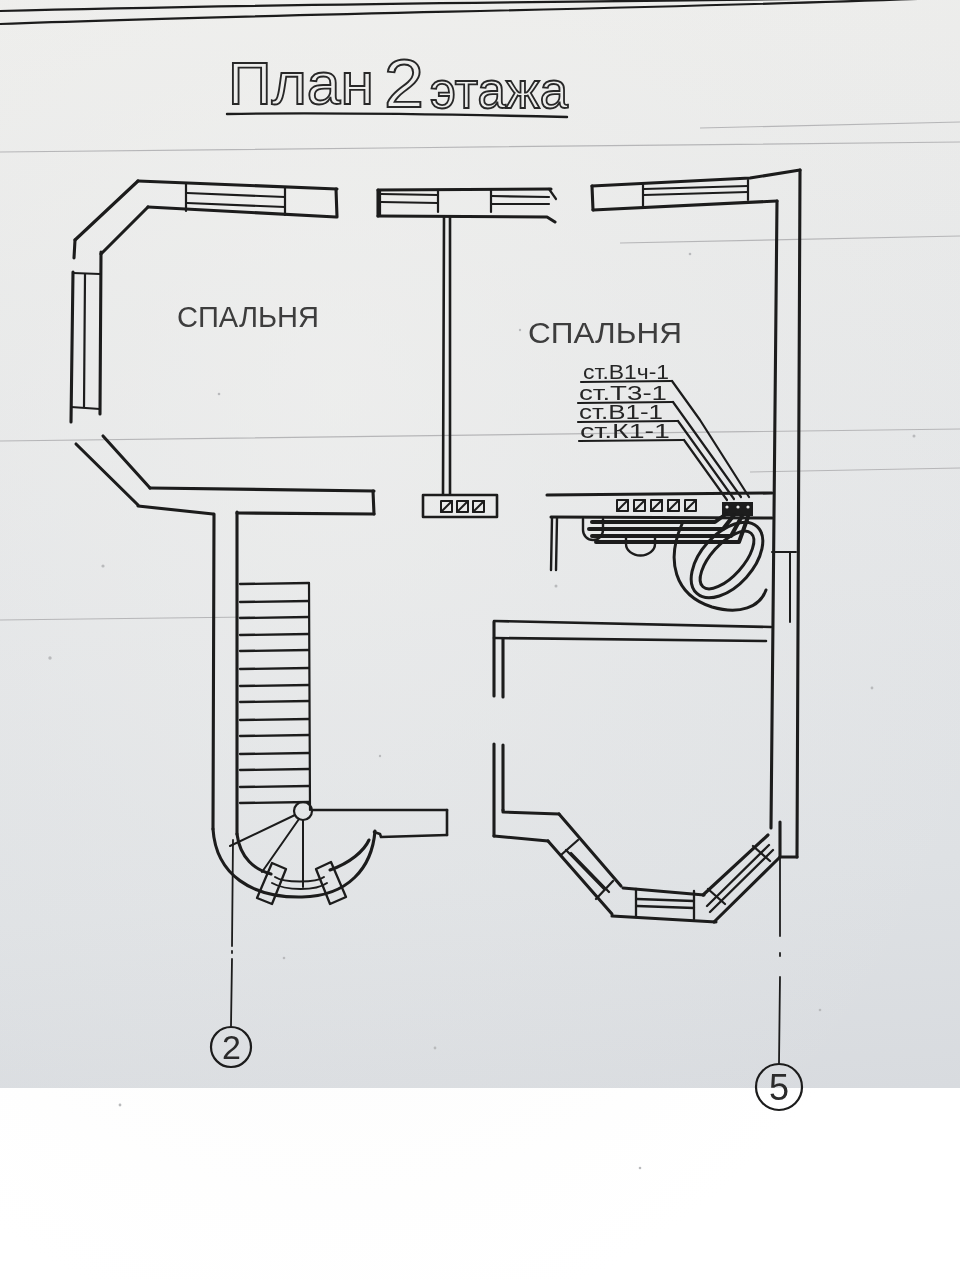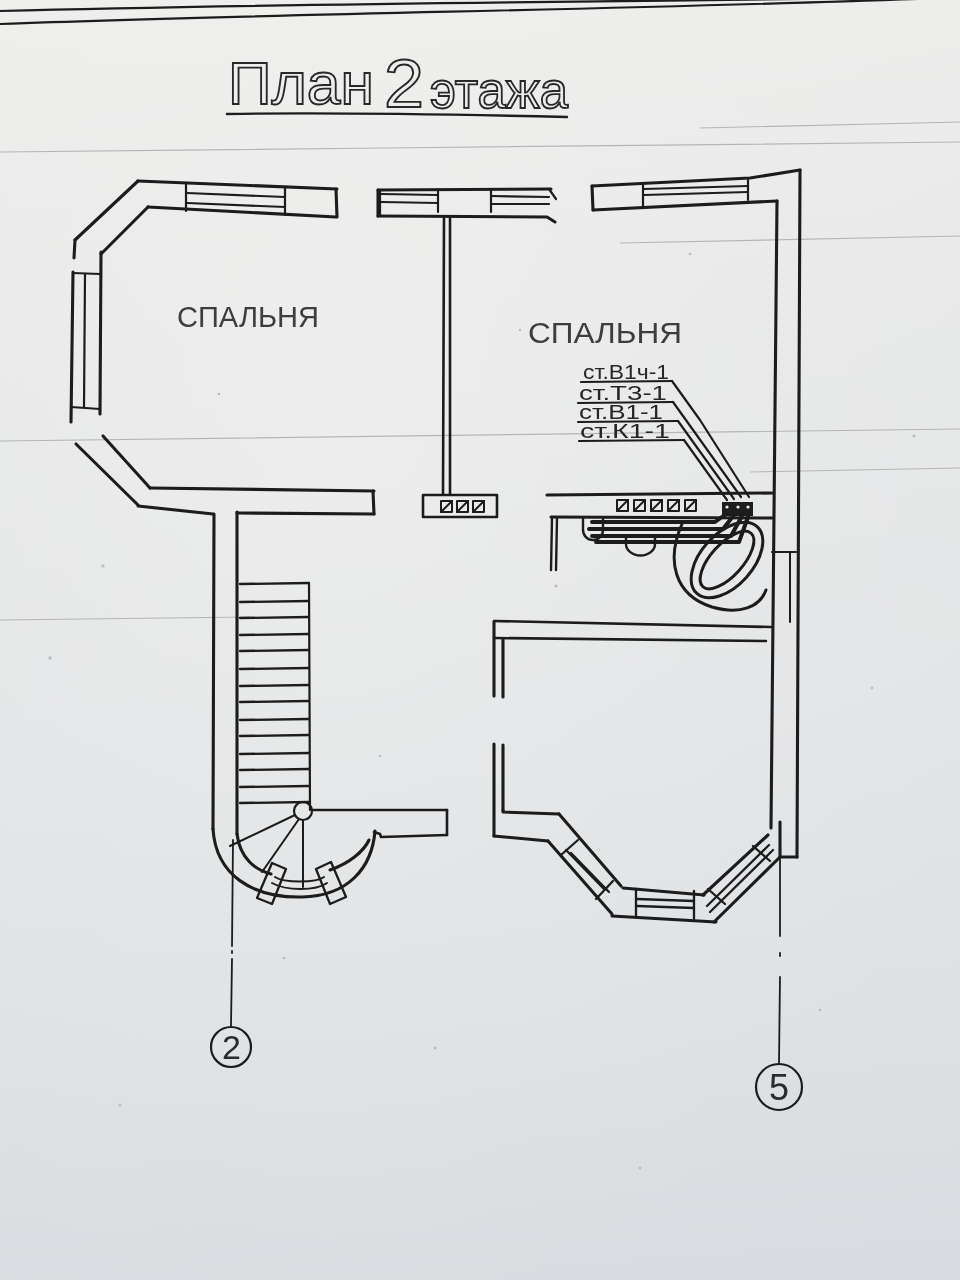--- a/index.html
+++ b/index.html
@@ -1,17 +1,17 @@
 <!DOCTYPE html>
 <html><head>
 <meta charset="utf-8">
 <style>
   html,body{margin:0;padding:0;}
   body{width:960px;height:1280px;overflow:hidden;font-family:"Liberation Sans",sans-serif;}
-  .page{position:relative;width:960px;height:1280px;
+  .page{position:relative;width:960px;height:1088px;
     background:linear-gradient(176deg,#eeeeec 0%,#e8e9e9 25%,#e3e5e7 55%,#dee1e4 80%,#d8dbdf 100%);}
   svg{position:absolute;left:0;top:0;}
   .ink{stroke:#1c1c1c;fill:none;stroke-linecap:round;stroke-linejoin:round;}
 </style>
 </head>
 <body>
 <div class="page">
 <svg width="960" height="1280" viewBox="0 0 960 1280">
   <defs>
     <radialGradient id="hl" cx="35%" cy="30%" r="75%">

